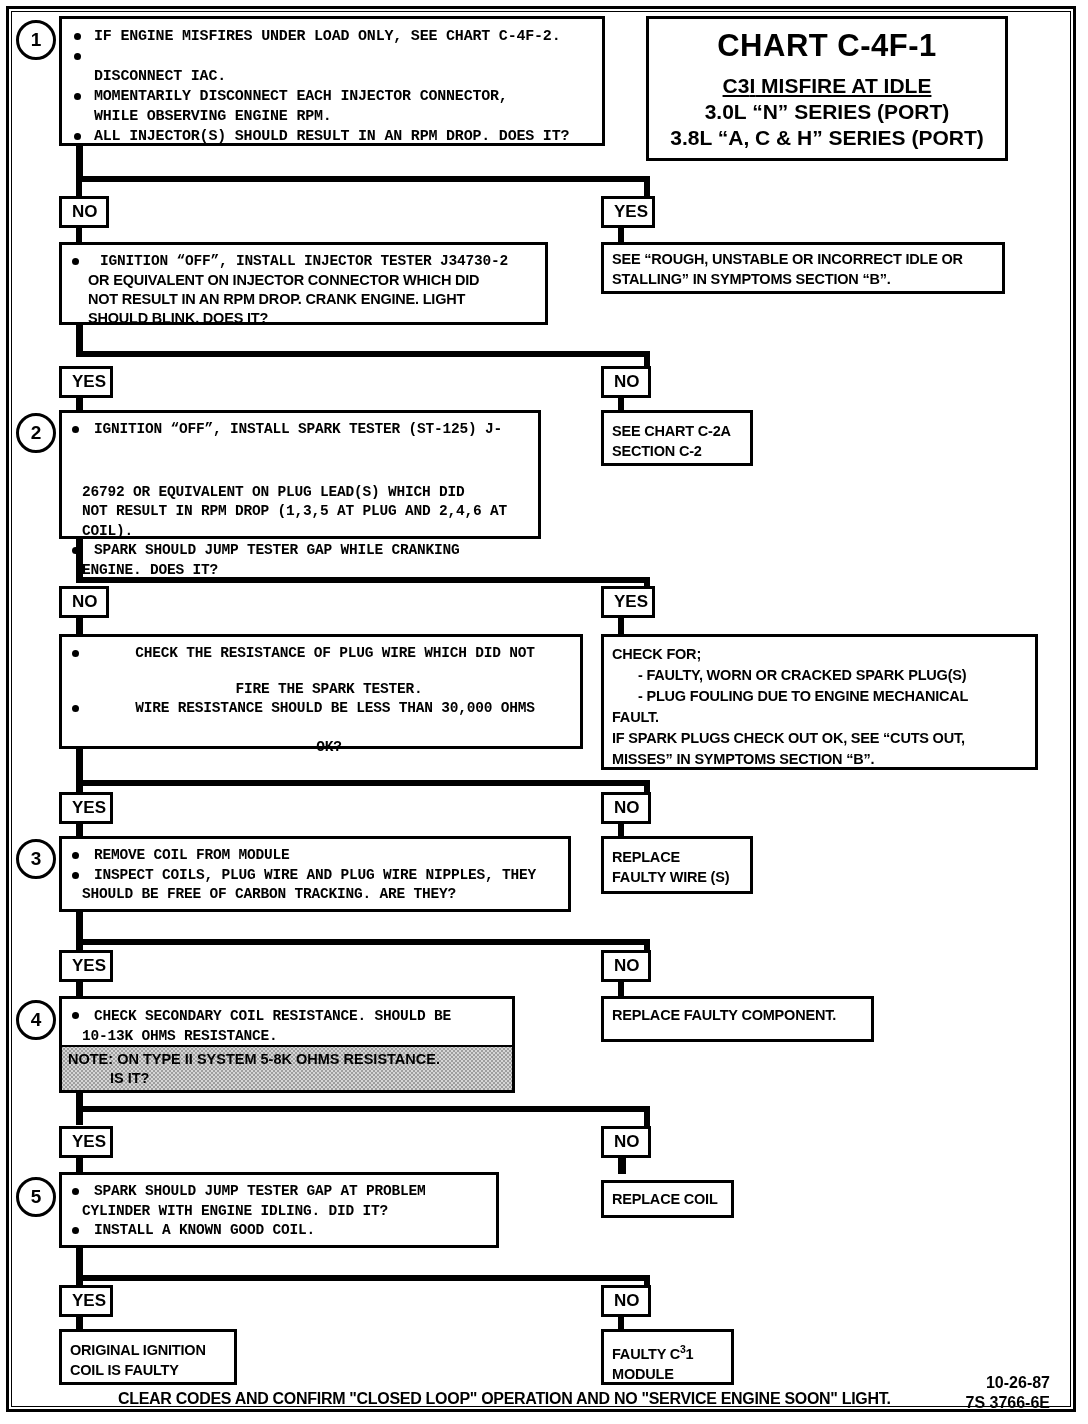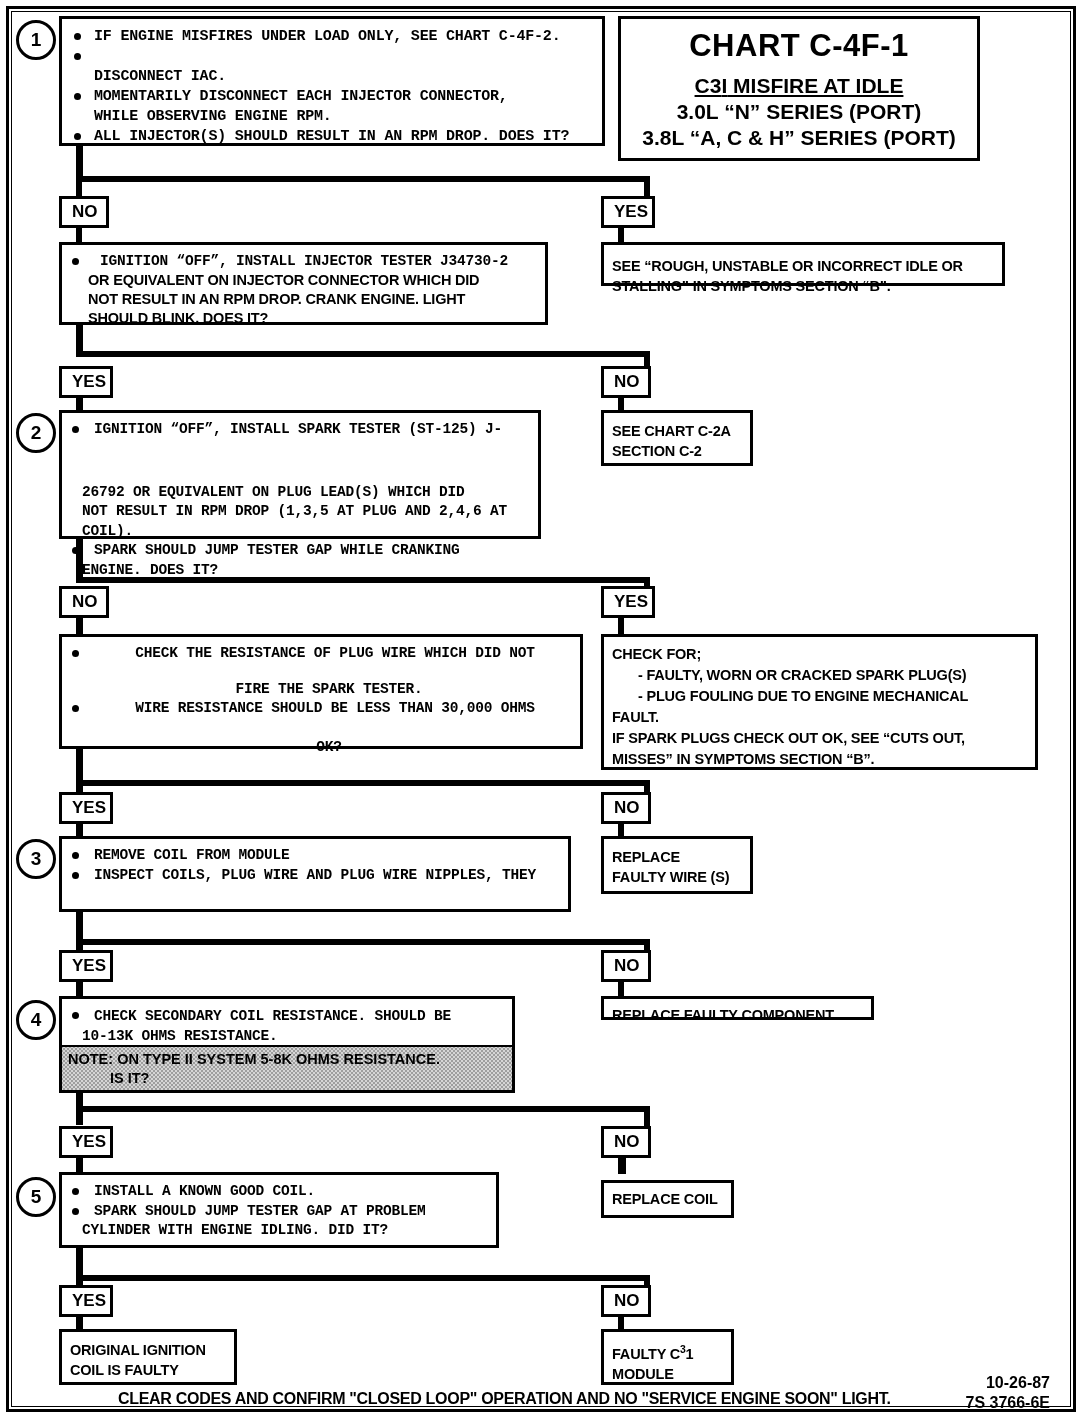--- a/index.html
+++ b/index.html
@@ -175,21 +175,21 @@
   }
 </style>
 </head>
 <body>
 
 <div id="page">
 
   <div id="outer-border"></div>
   <div id="inner-border"></div>
 
-  <div id="title-block" style="left:618px; top:16px; width:362px; height:145px;">
+  <div id="title-block" style="left:646px; top:16px; width:362px; height:145px;">
     <div id="chart-title">CHART C-4F-1</div>
     <div id="sub1">C3<span style="letter-spacing:0">I</span> MISFIRE AT IDLE</div>
     <div id="sub2">3.0L  “N”  SERIES  (PORT)</div>
     <div id="sub3">3.8L  “A, C &amp; H”  SERIES  (PORT)</div>
   </div>
 
   <div class="step-circle" style="left:16px; top:20px;">1</div>
   <div class="box" style="left:59px; top:16px; width:546px; height:130px; font-size:15px; line-height:20px; padding:8px 6px 0 6px;">
     <ul class="bl">
       <li><span class="line">IF ENGINE MISFIRES UNDER LOAD ONLY, SEE CHART C-4F-2.</span></li>
@@ -205,21 +205,21 @@
   <div class="ln" style="left:76px; top:176px; width:574px; height:6px;"></div>
   <div class="ln" style="left:644px; top:176px; width:6px; height:25px;"></div>
   <div class="ln" style="left:76px; top:176px; width:6px; height:25px;"></div>
 
   <div class="yn" style="left:59px; top:196px; width:50px; height:32px;">NO</div>
   <div class="yn" style="left:601px; top:196px; width:54px; height:32px;">YES</div>
 
   <div class="ln" style="left:76px; top:228px; width:6px; height:16px;"></div>
   <div class="ln" style="left:618px; top:228px; width:6px; height:16px;"></div>
 
-  <div class="box" style="left:601px; top:242px; width:404px; height:44px; font-size:14.5px; line-height:20px; padding:11px 0 0 8px;">
+  <div class="box" style="left:601px; top:242px; width:404px; height:52px; font-size:14.5px; line-height:20px; padding:4px 0 0 8px;">
     <div class="line">SEE  “ROUGH, UNSTABLE OR INCORRECT IDLE OR</div>
     <div class="line">STALLING” IN SYMPTOMS SECTION “B”.</div>
   </div>
 
   <div class="box" style="left:59px; top:242px; width:489px; height:83px; font-size:14.5px; line-height:19px; padding:7px 4px 0 4px;">
     <ul class="bl">
       <li style="padding-left:34px;">
         <span class="line">IGNITION “OFF”, INSTALL INJECTOR TESTER J34730-2</span>
       </li>
     </ul>
@@ -305,20 +305,21 @@
   <div class="ln" style="left:618px; top:824px; width:6px; height:14px;"></div>
 
   <div class="step-circle" style="left:16px; top:839px;">3</div>
   <div class="box" style="left:59px; top:836px; width:512px; height:76px; font-size:14.5px; line-height:19.5px; padding:7px 4px 0 4px;">
     <ul class="bl">
       <li style="padding-left:28px;">
         <span class="line">REMOVE COIL FROM MODULE</span>
       </li>
       <li style="padding-left:28px;">
         <span class="line">INSPECT COILS, PLUG WIRE AND PLUG WIRE NIPPLES, THEY</span><br>
+        <span class="line" style="margin-left:-12px; display:inline-block;">SHOULD BE  FREE OF CARBON TRACKING.  ARE THEY?</span>
       </li>
     </ul>
   </div>
 
   <div class="box" style="left:601px; top:836px; width:152px; height:58px; font-size:14.5px; line-height:20px; padding:8px 0 0 8px;">
     <div class="line">REPLACE</div>
     <div class="line">FAULTY WIRE (S)</div>
   </div>
 
   <div class="ln" style="left:76px; top:912px; width:7px; height:38px;"></div>
@@ -338,43 +339,43 @@
         <span class="line">CHECK SECONDARY COIL RESISTANCE.  SHOULD BE</span><br>
         <span class="line" style="margin-left:-12px; display:inline-block;">10-13K OHMS RESISTANCE.</span>
       </li>
     </ul>
   </div>
   <div class="note-strip" style="left:62px; top:1045px; width:450px; height:45px; font-size:14.5px; line-height:19px; padding:3px 0 0 6px;">
     <div class="line">NOTE:  ON TYPE II SYSTEM 5-8K OHMS RESISTANCE.</div>
     <div class="line" style="padding-left:42px;">IS IT?</div>
   </div>
 
-  <div class="box" style="left:601px; top:996px; width:273px; height:24px; font-size:14.5px; line-height:22px; padding:5px 0 0 8px;">
+  <div class="box" style="left:601px; top:996px; width:273px; height:46px; font-size:14.5px; line-height:22px; padding:5px 0 0 8px;">
     <div class="line">REPLACE FAULTY COMPONENT.</div>
   </div>
 
   <div class="ln" style="left:76px; top:1093px; width:7px; height:32px;"></div>
   <div class="ln" style="left:76px; top:1106px; width:574px; height:6px;"></div>
   <div class="ln" style="left:644px; top:1106px; width:6px; height:20px;"></div>
 
   <div class="yn" style="left:59px; top:1126px; width:54px; height:32px;">YES</div>
   <div class="yn" style="left:601px; top:1126px; width:50px; height:32px;">NO</div>
 
   <div class="ln" style="left:76px; top:1158px; width:7px; height:16px;"></div>
   <div class="ln" style="left:618px; top:1158px; width:8px; height:16px;"></div>
 
   <div class="step-circle" style="left:16px; top:1177px;">5</div>
   <div class="box" style="left:59px; top:1172px; width:440px; height:76px; font-size:14.5px; line-height:19.5px; padding:7px 4px 0 4px;">
     <ul class="bl">
       <li style="padding-left:28px;">
-        <span class="line">INSTALL A KNOWN GOOD COIL.</span>
-      </li>
-      <li style="padding-left:28px;">
         <span class="line">SPARK SHOULD JUMP TESTER GAP AT PROBLEM</span><br>
         <span class="line" style="margin-left:-12px; display:inline-block;">CYLINDER  WITH ENGINE IDLING.  DID IT?</span>
+      </li>
+      <li style="padding-left:28px;">
+        <span class="line">INSTALL A KNOWN GOOD COIL.</span>
       </li>
     </ul>
   </div>
 
   <div class="box" style="left:601px; top:1180px; width:133px; height:38px; font-size:14.5px; line-height:24px; padding:4px 0 0 8px;">
     <div class="line">REPLACE COIL</div>
   </div>
 
   <div class="ln" style="left:76px; top:1248px; width:7px; height:38px;"></div>
   <div class="ln" style="left:76px; top:1275px; width:574px; height:6px;"></div>

